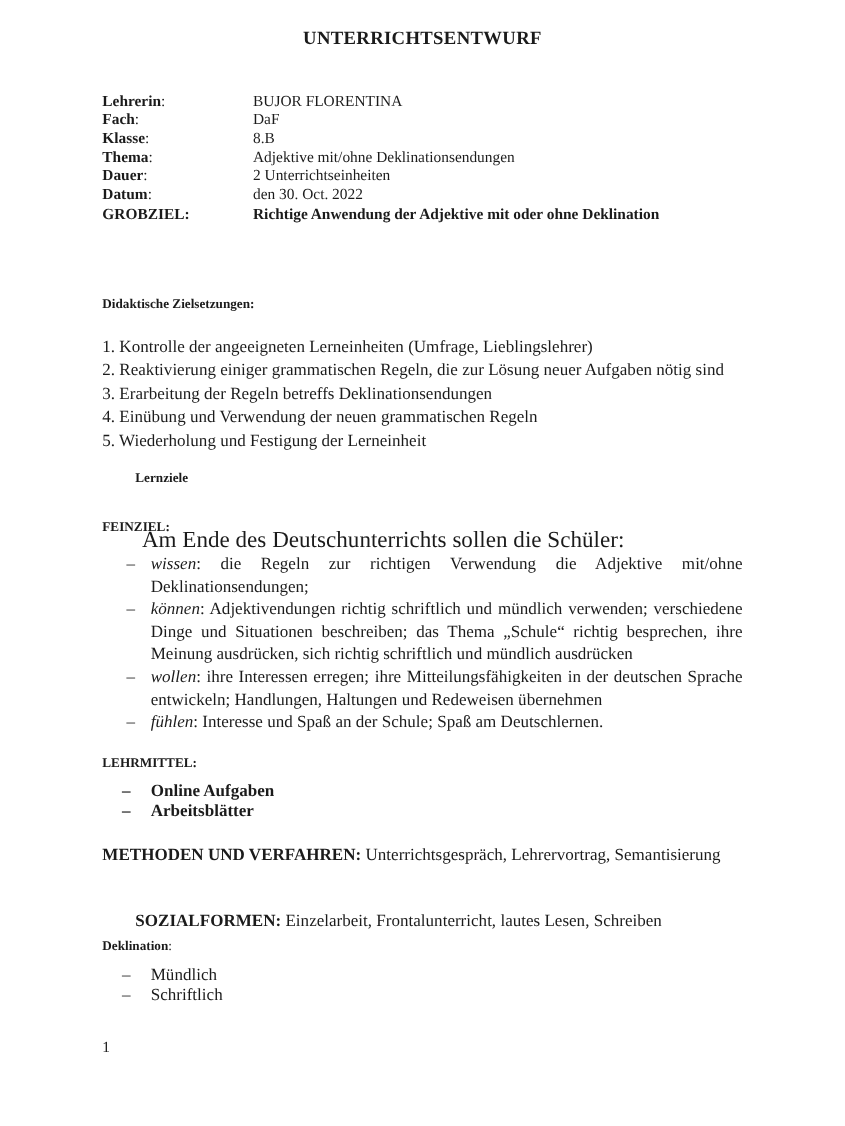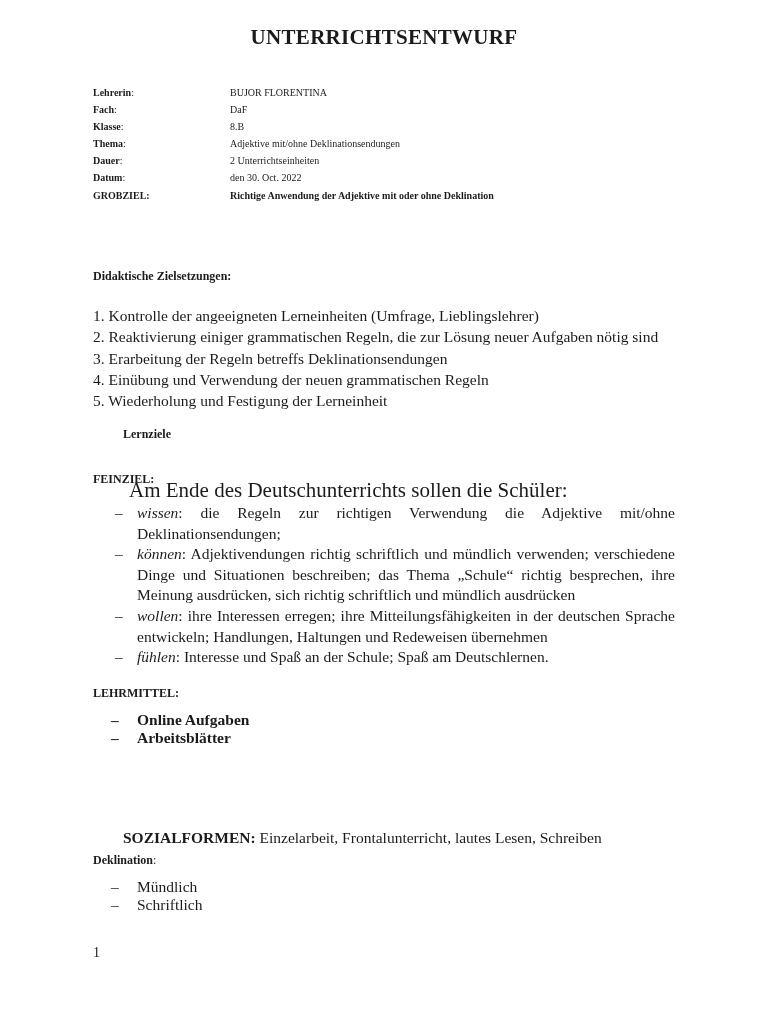--- a/index.html
+++ b/index.html
@@ -11,30 +11,30 @@
     font-family: "Liberation Serif", "DejaVu Serif", serif;
     color: #1b1b1b;
     overflow: hidden;
   }
   .doc-title {
     position: absolute;
     top: 25px; left: 0;
     width: 768px;
     margin: 0;
     text-align: center;
-    font-size: 21px;
+    font-size: 17px;
     font-weight: 700;
     letter-spacing: 0.3px;
   }
   
   .header-block {
     position: absolute;
     top: 84px; left: 93px;
     width: 600px;
-    font-size: 10px;
+    font-size: 14px;
     line-height: 17.1px;
   }
   .hrow { display: flex; white-space: nowrap; }
   .hlabelcell { flex: 0 0 137px; width: 137px; }
   .hlabel { font-weight: 700; }
   .hcolon { font-weight: 400; }
   .hvalue { white-space: nowrap; }
   .grobziel .hcolon, .grobziel .hvalue { font-weight: 700; }
 
   .heading {
@@ -175,20 +175,23 @@
     </div>
   </div>
 
   <h2 class="heading h-lehrmittel">LEHRMITTEL:</h2>
 
   <div class="dash-list lehrmittel-list">
     <div class="ditem"><span class="dash">–</span><span>Online Aufgaben</span></div>
     <div class="ditem"><span class="dash">–</span><span>Arbeitsblätter</span></div>
   </div>
 
+  <div class="para p-methoden">
+    <b>METHODEN UND VERFAHREN:</b> <span>Unterrichtsgespräch, Lehrervortrag, Semantisierung</span>
+  </div>
 
   <div class="para p-sozialformen">
     <b>SOZIALFORMEN:</b> <span>Einzelarbeit, Frontalunterricht, lautes Lesen, Schreiben</span>
   </div>
 
   <h2 class="heading h-evaluation"><b>Deklination</b><span>:</span></h2>
 
   <div class="dash-list eval-list">
     <div class="ditem"><span class="dash">–</span><span>Mündlich</span></div>
     <div class="ditem"><span class="dash">–</span><span>Schriftlich</span></div>

